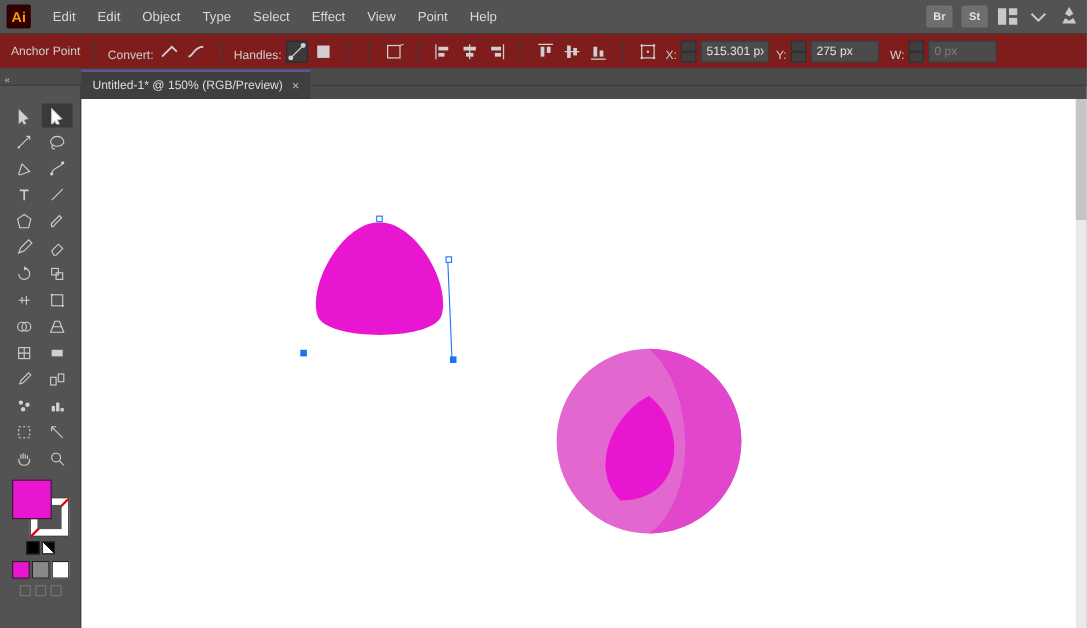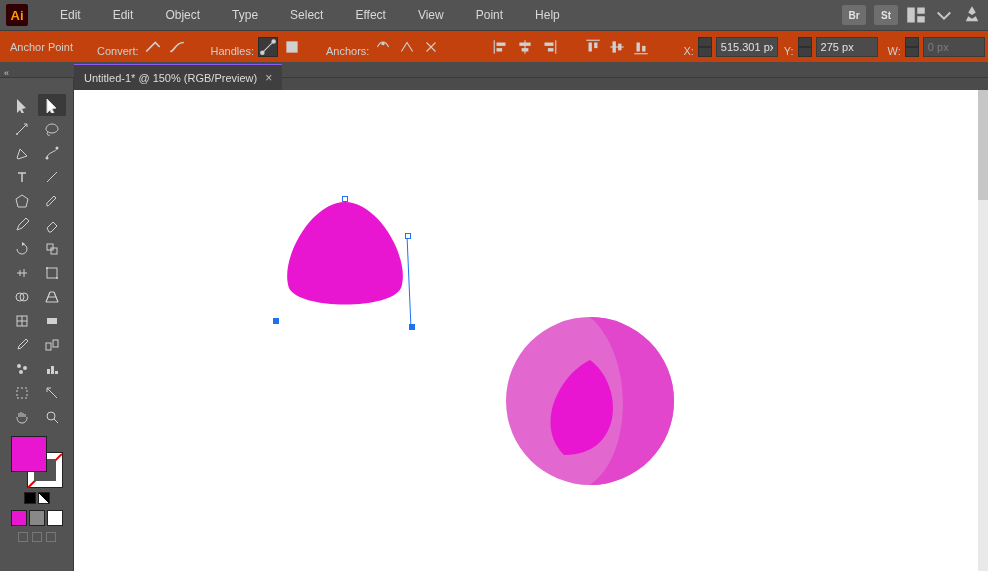--- a/index.html
+++ b/index.html
@@ -1,41 +1,41 @@
 <!DOCTYPE html>
 <html><head>
 <meta charset="utf-8">
 <style>
 * { margin: 0; padding: 0; box-sizing: border-box; font-family: "Segoe UI", Tahoma, sans-serif; }
 body { background: #4b4b4b; width: 988px; height: 571px; overflow: hidden; position: relative; }
 
 
 .menubar {
   height: 30px; background: #535353; display: flex; align-items: center;
-  padding: 0 6px; gap: 12px; color: #d9d9d9; font-size: 12px;
+  padding: 0 6px; gap: 0; color: #d9d9d9; font-size: 12px;
 }
 .ai-logo {
   width: 22px; height: 22px; background: #310000;
   color: #ff9a00; font-weight: 700; font-size: 13px;
   display: flex; align-items: center; justify-content: center;
   border-radius: 2px; margin-right: 10px;
 }
 .menu-item { padding: 4px 10px; cursor: pointer; }
 .menubar .spacer { flex: 1; }
 .menubar .right-group { display: flex; gap: 8px; align-items: center; }
 .menubar .chip {
   width: 24px; height: 20px; background: #6e6e6e; color: #e3e3e3;
   font-size: 10px; font-weight: 600; display: flex; align-items: center;
   justify-content: center; border-radius: 2px;
 }
 .menubar .icon-btn { width: 20px; height: 20px; display: flex; align-items: center; justify-content: center; color: #c9c9c9; }
 
 
 .optionsbar {
-  height: 32px; background: #c2410c; border-top: 1px solid #3e3e3e;
+  height: 32px; background: #7f1d1d; border-top: 1px solid #3e3e3e;
   display: flex; align-items: center; padding: 16px 10px; color: #cfcfcf;
   font-size: 11px; gap: 6px;
 }
 .opt-label { white-space: nowrap; }
 .opt-chunk { display: flex; align-items: flex-end; gap: 4px; }
 .opt-sep { width: 1px; height: 20px; background: #3e3e3e; margin: 0 6px; }
 .opt-iconbtn {
   width: 20px; height: 20px; display: flex; align-items: center; justify-content: center;
   color: #d0d0d0; border: 1px solid transparent;
 }
@@ -202,39 +202,20 @@
         </svg>
       </div>
     <div class="opt-iconbtn">
         <svg viewBox="0 0 16 16">
           <rect x="3" y="3" width="10" height="10" fill="currentColor"></rect>
         </svg>
       </div>
   </div>
   <div class="opt-sep"></div>
 
-  <div class="opt-chunk">
-    <span class="opt-label">Anchors:</span>
-    <div class="opt-iconbtn">
-        <svg viewBox="0 0 16 16">
-          <path d="M3 8c3-6 7-6 10 0" stroke="currentColor" fill="none"></path>
-          <circle cx="8" cy="5" r="1.5" fill="currentColor"></circle>
-        </svg>
-      </div>
-    <div class="opt-iconbtn">
-        <svg viewBox="0 0 16 16">
-          <path d="M3 12l5-8 5 8" stroke="currentColor" fill="none"></path>
-        </svg>
-      </div>
-    <div class="opt-iconbtn">
-        <svg viewBox="0 0 16 16">
-          <path d="M4 4l8 8M12 4l-8 8" stroke="currentColor"></path>
-        </svg>
-      </div>
-  </div>
   <div class="opt-sep"></div>
 
   <div class="opt-iconbtn">
       <svg viewBox="0 0 16 16">
         <rect x="3" y="3" width="10" height="10" stroke="currentColor" fill="none"></rect>
         <path d="M13 3l3 -1" stroke="currentColor"></path>
       </svg>
     </div>
   <div class="opt-sep"></div>
 

